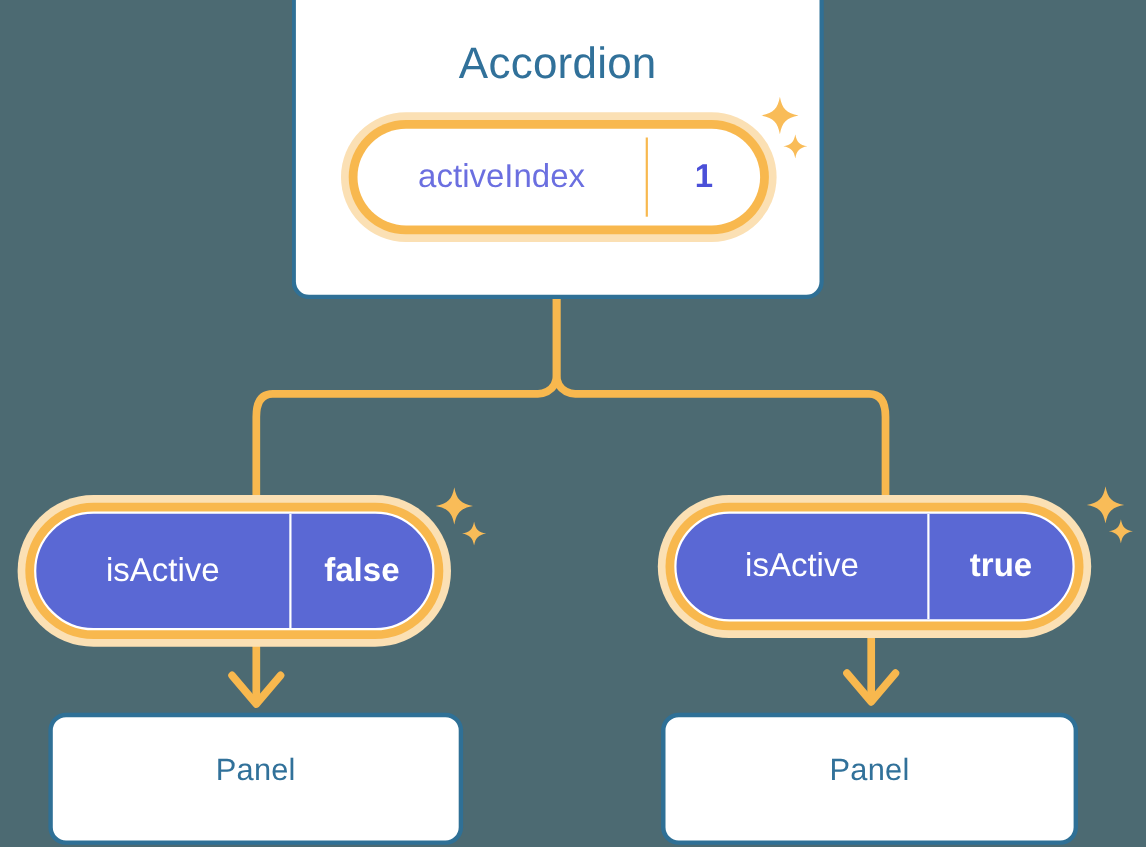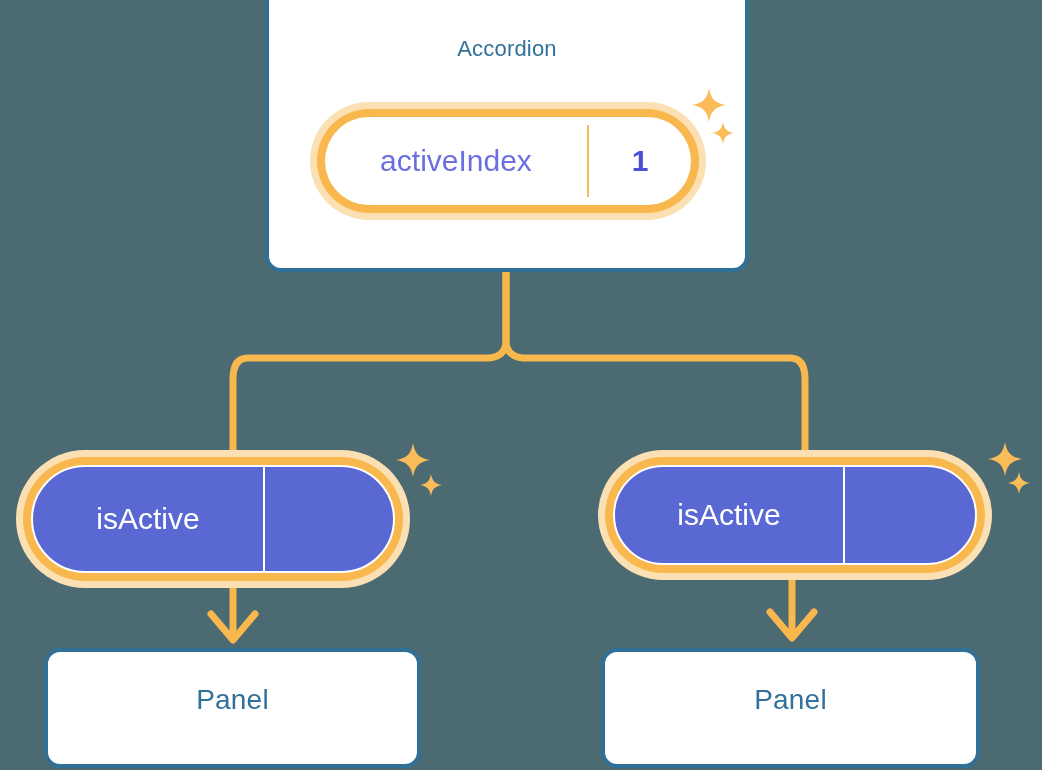--- a/index.html
+++ b/index.html
@@ -18,21 +18,21 @@
   .card{
     position:absolute;
     background:#ffffff;
     border:4px solid #2f7096;
     border-radius:16px;
     box-sizing:border-box;
     z-index:3;
   }
   .card-title{
     color:#31719a;
-    font-size:22px;
+    font-size:40px;
     text-align:center;
     letter-spacing:.2px;
   }
 
   
   #accordion-card{
     left:265px; top:-6px; width:484px; height:278px;
     border-radius:0 0 16px 16px;
     border-top:none;
   }
@@ -151,39 +151,41 @@
       <path d="M17 0 C19 11 23 15 34 17 C23 19 19 23 17 34 C15 23 11 19 0 17 C11 15 15 11 17 0 Z" fill="#f9bc58"></path>
     </svg>
   </div>
 
   <div class="pill-wrap pill-purple" id="pill-left">
     <div class="pill-halo"></div>
     <div class="pill-ring"></div>
     <div class="pill-body purple">
       <div class="pill-key">isActive</div>
       <div class="divider"></div>
+      <div class="pill-val">false</div>
     </div>
   </div>
   <div class="sparkle" style="left:396px;top:443px;">
     <svg width="34" height="34" viewBox="0 0 34 34">
       <path d="M17 0 C19 11 23 15 34 17 C23 19 19 23 17 34 C15 23 11 19 0 17 C11 15 15 11 17 0 Z" fill="#f9bc58"></path>
     </svg>
   </div>
   <div class="sparkle" style="left:420px;top:474px;">
     <svg width="22" height="22" viewBox="0 0 34 34">
       <path d="M17 0 C19 11 23 15 34 17 C23 19 19 23 17 34 C15 23 11 19 0 17 C11 15 15 11 17 0 Z" fill="#f9bc58"></path>
     </svg>
   </div>
 
   <div class="pill-wrap pill-purple" id="pill-right">
     <div class="pill-halo"></div>
     <div class="pill-ring"></div>
     <div class="pill-body purple">
       <div class="pill-key">isActive</div>
       <div class="divider"></div>
+      <div class="pill-val">true</div>
     </div>
   </div>
   <div class="sparkle" style="left:988px;top:442px;">
     <svg width="34" height="34" viewBox="0 0 34 34">
       <path d="M17 0 C19 11 23 15 34 17 C23 19 19 23 17 34 C15 23 11 19 0 17 C11 15 15 11 17 0 Z" fill="#f9bc58"></path>
     </svg>
   </div>
   <div class="sparkle" style="left:1008px;top:472px;">
     <svg width="22" height="22" viewBox="0 0 34 34">
       <path d="M17 0 C19 11 23 15 34 17 C23 19 19 23 17 34 C15 23 11 19 0 17 C11 15 15 11 17 0 Z" fill="#f9bc58"></path>

